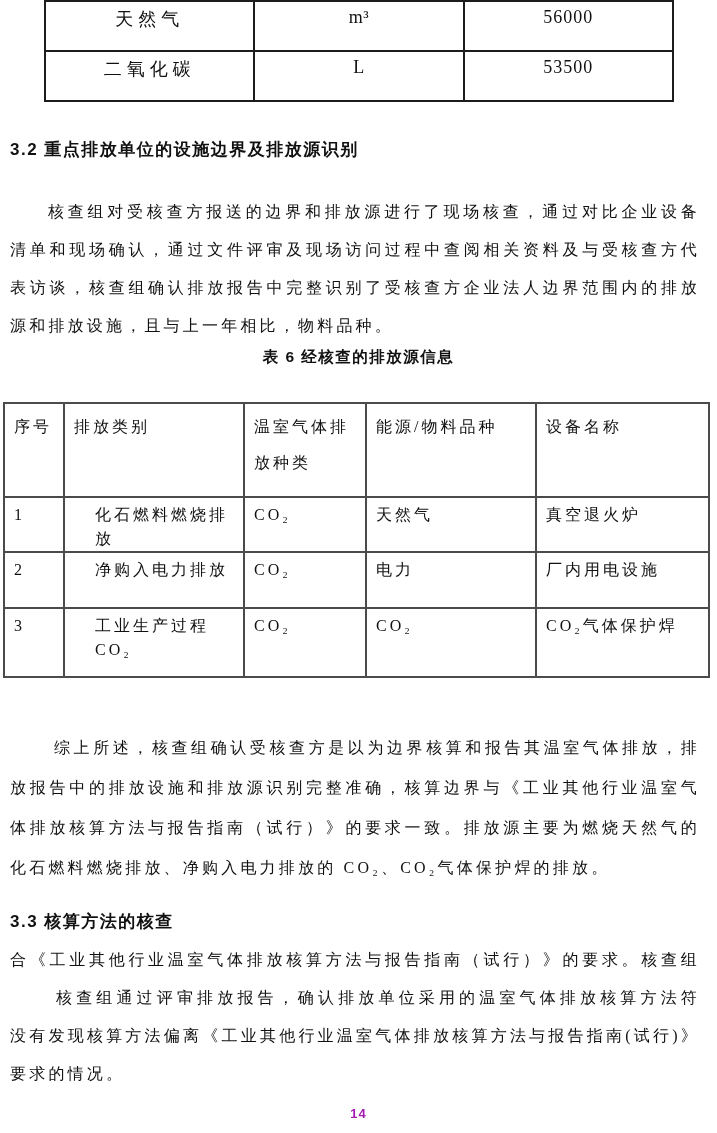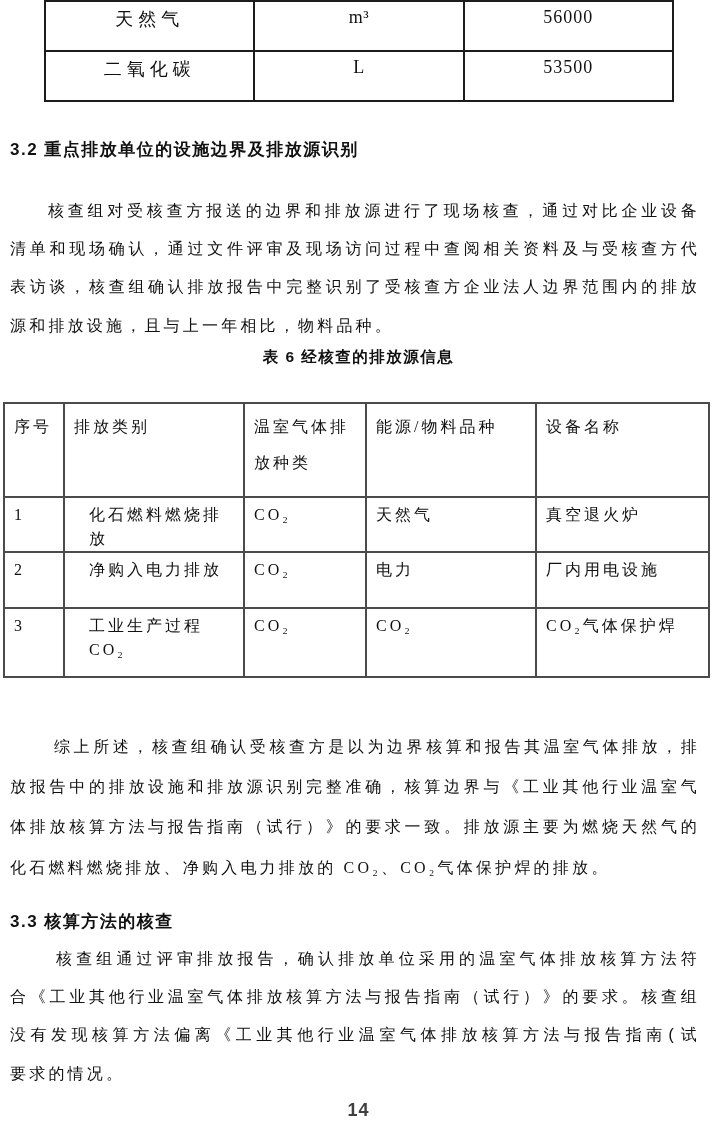--- a/index.html
+++ b/index.html
@@ -30,21 +30,21 @@
     margin:36px 0 0 10px;white-space:nowrap;
   }
   .h33{margin-top:22px;}
 
   
   .para{margin:32px 17px 0 10px;font-size:16px;}
   .pline{
     height:38px;line-height:38px;letter-spacing:3.2px;
     overflow:hidden;text-align:justify;
   }
-  .jline{text-align:justify;text-align-last:justify;font-family:Liberation Mono, monospace;}
+  .jline{text-align:justify;text-align-last:justify;}
   .lline{text-align:left;text-align-last:left;}
   .ind38{padding-left:38px;}
   .ind44{padding-left:44px;}
   .ind46{padding-left:46px;}
   .para2{margin-top:50px;}
   .para2 .pline{height:40px;line-height:40px;}
   .para3{margin-top:8px;}
 
   
   .tcaption{
@@ -61,27 +61,27 @@
   table.table6 th, table.table6 td{
     border:2px solid #4b4b4b;vertical-align:top;text-align:left;
     font-weight:normal;font-size:16px;letter-spacing:3px;
     padding:5px 4px 0 9px;
   }
   table.table6 th{height:87px;line-height:36px;}
   table.table6 td{line-height:24px;}
   table.table6 tr.r1 td{height:47px;}
   table.table6 tr.r2 td{height:49px;}
   table.table6 tr.r3 td{height:62px;}
-  table.table6 td.cat{padding-left:24px;}
+  table.table6 td.cat{padding-left:30px;}
 
   
   .pagenum{
     position:absolute;left:0;right:0;bottom:12px;text-align:center;
     font-family:"Liberation Sans","DejaVu Sans",sans-serif;
-    font-weight:bold;font-size:18px;letter-spacing:1px;color:#404040;margin-top:32px;
+    font-weight:bold;font-size:13px;letter-spacing:1px;color:#a21caf;margin-top:32px;
   }
 </style>
 </head>
 <body>
 
 <div class="page">
 
   <table class="toptable">
     <tbody>
       <tr>
@@ -153,21 +153,21 @@
   <div class="para para2">
     <div class="pline jline ind44">综上所述，核查组确认受核查方是以为边界核算和报告其温室气体排放，排</div>
     <div class="pline jline">放报告中的排放设施和排放源识别完整准确，核算边界与《工业其他行业温室气</div>
     <div class="pline jline">体排放核算方法与报告指南（试行）》的要求一致。排放源主要为燃烧天然气的</div>
     <div class="pline lline">化石燃料燃烧排放、净购入电力排放的 CO₂、CO₂气体保护焊的排放。</div>
   </div>
 
   <div class="h-section h33">3.3 核算方法的核查</div>
 
   <div class="para para3">
+    <div class="pline jline">合《工业其他行业温室气体排放核算方法与报告指南（试行）》的要求。核查组</div>
     <div class="pline jline ind46">核查组通过评审排放报告，确认排放单位采用的温室气体排放核算方法符</div>
-    <div class="pline jline">合《工业其他行业温室气体排放核算方法与报告指南（试行）》的要求。核查组</div>
     <div class="pline jline">没有发现核算方法偏离《工业其他行业温室气体排放核算方法与报告指南(试行)》</div>
     <div class="pline lline">要求的情况。</div>
   </div>
 
   <div class="pagenum">14</div>
 
 </div>
 
 </body></html>

